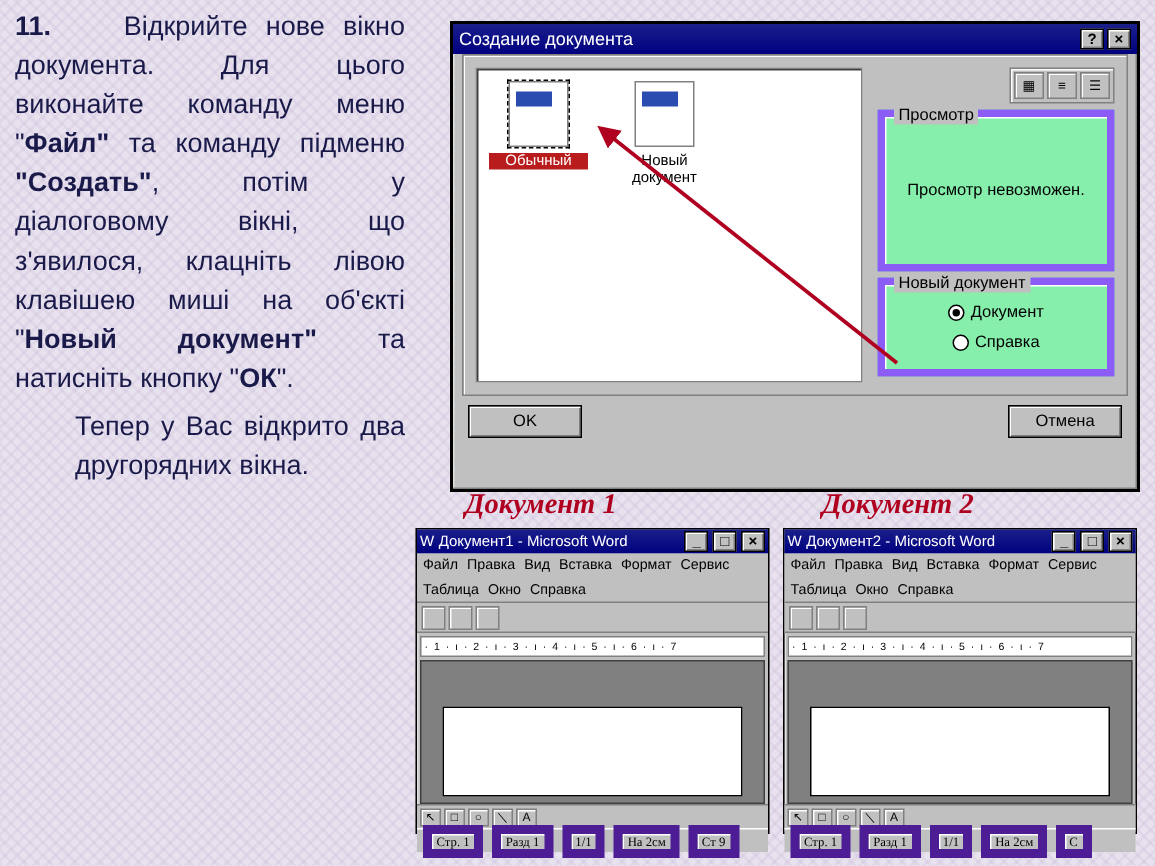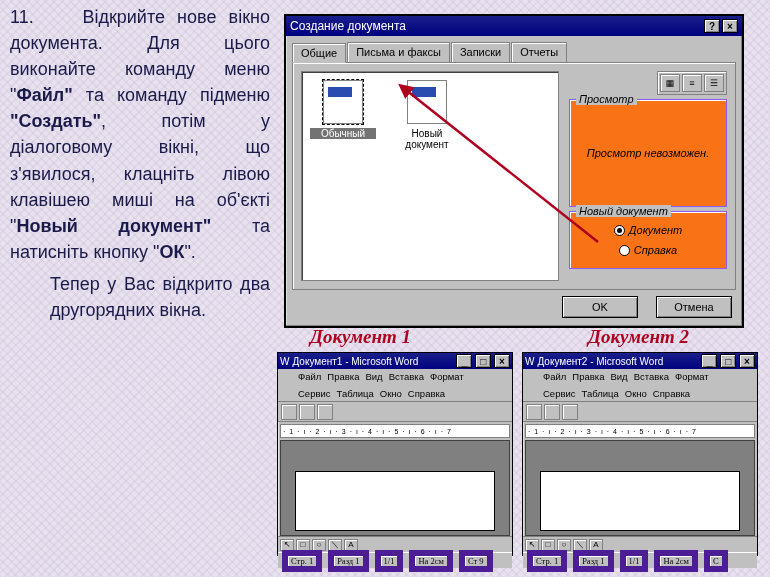--- a/index.html
+++ b/index.html
@@ -9,26 +9,26 @@
     background: #e8e2ee;
     background-image:
       repeating-linear-gradient(45deg, rgba(200,185,215,.25) 0 2px, transparent 2px 6px),
       repeating-linear-gradient(-45deg, rgba(200,185,215,.25) 0 2px, transparent 2px 6px);
     position: relative; overflow: hidden;
   }
   .left-text {
     position: absolute; left: 10px; top: 4px; width: 260px;
     color: #1a1a4a; font-size: 18px; line-height: 1.45;
   }
-  .left-text .num { font-weight: 400; margin-top: 28px; }
+  .left-text .num { font-weight: 700; margin-top: 28px; }
   .left-text .para1 { text-align: justify; margin-bottom: 6px;}
   .left-text strong { font-weight: 700; }
   .left-text .para2 { text-align: justify; margin-left: 40px; }
   .dialog {
-    position: absolute; left: 284px; top: 14px; width: 460px; height: 314px;
+    position: absolute; left: 300px; top: 14px; width: 460px; height: 314px;
     background: #c0c0c0; border: 2px solid #000;
     box-shadow: inset -1px -1px 0 #808080, inset 1px 1px 0 #dfdfdf;
   }
   .titlebar {
     background: linear-gradient(#1a1f8a,#000080);
     color: #fff; height: 20px; display: flex; align-items: center;
     padding: 0 4px; font-size: 12px; justify-content: space-between;
   }
   .titlebar .btns { display: flex; gap: 2px; }
   .winbtn {
@@ -59,47 +59,47 @@
   .template .ticon {
     width: 40px; height: 44px; margin: 0 auto 4px; background: #fff;
     border: 1px solid #808080; position: relative;
   }
   .template .ticon::before {
     content: ""; position: absolute; left: 4px; top: 6px; width: 24px; height: 10px;
     background: #2a4bb0;
   }
   .template.selected .ticon { outline: 1px dashed #000; }
   .template .tlabel { font-size: 10px; line-height: 1.1; color: #000; word-break: break-word;}
-  .template.selected .tlabel { background: #737373; color: #fff; }
+  .template.selected .tlabel { background: #b91c1c; color: #fff; }
   .right-panel { width: 158px; display: flex; flex-direction: column; gap: 4px; }
   .view-btns {
     align-self: flex-end; display: flex; gap: 2px; border: 1px solid #808080;
     box-shadow: inset 1px 1px 0 #fff; padding: 2px;
   }
   .view-btns .vb {
     width: 20px; height: 18px; background: #c0c0c0; border: 1px solid #808080;
     box-shadow: inset 1px 1px 0 #fff; cursor: pointer; font-size: 9px;
     display: flex; align-items: center; justify-content: center;
   }
   .group {
-    border: 1px solid #8b5cf6; box-shadow: inset 1px 1px 0 #fff; padding: 8px 6px;
-    font-size: 11px; position: relative; background: #f97316; font-style: italic;
+    border: 5px solid #8b5cf6; box-shadow: inset 1px 1px 0 #fff; padding: 8px 6px;
+    font-size: 11px; position: relative; background: #86efac;
   }
   .group .legend {
     position: absolute; top: -7px; left: 6px; background: #c0c0c0; padding: 0 3px;
   }
   .preview { height: 108px; display: flex; align-items: center; justify-content: center; text-align: center;}
   .radios { display: flex; gap: 8px; align-items: center; padding: 4px 2px; flex-direction: column;}
   .radio { display: flex; align-items: center; gap: 4px; font-size: 11px; cursor: pointer;}
   .radio .r {
     width: 11px; height: 11px; border: 1px solid #000; border-radius: 50%;
     display: inline-flex; align-items: center; justify-content: center; background: #fff;
   }
   .radio.sel .r::after { content: ""; width: 5px; height: 5px; background: #000; border-radius: 50%; }
-  .dlg-buttons { display: flex; justify-content: flex-end; gap: 18px; padding: 0 10px 8px; }
+  .dlg-buttons { display: flex; justify-content: space-between; gap: 18px; padding: 0 10px 8px; }
   .dlg-btn {
     min-width: 76px; height: 22px; background: #c0c0c0; border: 1px solid #000;
     box-shadow: inset 1px 1px 0 #fff, inset -1px -1px 0 #808080;
     font-size: 11px; cursor: pointer;
   }
   .doclabel {
     position: absolute; color: #b00020; font-style: italic; font-weight: 700;
     font-size: 19px; font-family: 'Times New Roman', serif;
   }
   .arrow { position: absolute; pointer-events: none; }
@@ -107,21 +107,21 @@
     position: absolute; width: 236px; height: 204px; background: #c0c0c0;
     border: 1px solid #000; box-shadow: inset 1px 1px 0 #dfdfdf;
   }
   .wordwin .wtitle {
     height: 16px; background: linear-gradient(#1a1f8a,#000080); color: #fff;
     font-size: 10px; display: flex; align-items: center; justify-content: space-between;
     padding: 0 2px;
   }
   .wordwin .wtitle .ttext { display: flex; align-items: center; gap: 3px; }
   .wordwin .wmenu {
-    font-size: 9.5px; padding: 2px 20px; display: flex; flex-wrap: wrap; gap: 6px;
+    font-size: 9.5px; padding: 2px 4px; display: flex; flex-wrap: wrap; gap: 6px;
     background: #c0c0c0; border-bottom: 1px solid #808080;
   }
   .wordwin .wmenu span { cursor: pointer; }
   .wordwin .toolbar {
     height: 20px; background: #c0c0c0; border-bottom: 1px solid #808080;
     display: flex; align-items: center; padding: 0 3px; gap: 2px;
   }
   .wordwin .toolbar .tb {
     width: 16px; height: 16px; background: #c0c0c0; border: 1px solid #808080;
     box-shadow: inset 1px 1px 0 #fff; cursor: pointer;
@@ -165,26 +165,20 @@
   <p class="para2">Тепер у Вас відкрито два другорядних вікна.</p>
 </div>
 
 <div class="dialog">
   <div class="titlebar">
     <span>Создание документа</span>
     <span class="btns">
       <span class="winbtn">?</span>
       <span class="winbtn">×</span>
     </span>
-  </div>
-  <div class="tabs">
-    <div class="tab active">Общие</div>
-    <div class="tab">Письма и факсы</div>
-    <div class="tab">Записки</div>
-    <div class="tab">Отчеты</div>
   </div>
   <div class="dialog-body">
     <div class="file-area">
       <div class="template selected">
         <div class="ticon"></div>
         <div class="tlabel">Обычный</div>
       </div>
       <div class="template">
         <div class="ticon"></div>
         <div class="tlabel">Новый документ</div>
@@ -224,21 +218,21 @@
 <svg class="arrow" style="left:398px; top:82px;" width="220" height="180">
   <defs>
       <marker id="ah1" markerWidth="10" markerHeight="10" refX="2" refY="3" orient="auto">
     <path d="M0,0 L6,3 L0,6 Z" fill="#b00020"></path>
       </marker>
     </defs>
   <line x1="200" y1="160" x2="8" y2="8" stroke="#b00020" stroke-width="2.5" marker-end="url(#ah1)"></line>
 </svg>
 
 <div class="doclabel" style="left:310px; top:326px;">Документ 1</div>
-<div class="doclabel" style="left:588px; top:326px;">Документ 2</div>
+<div class="doclabel" style="left:548px; top:326px;">Документ 2</div>
 
 <svg class="arrow" style="left:370px; top:348px;" width="20" height="110">
   <defs>
       <marker id="ah2" markerWidth="10" markerHeight="10" refX="3" refY="3" orient="auto">
     <path d="M0,0 L6,3 L0,6 Z" fill="#b00020"></path>
       </marker>
     </defs>
   <line x1="10" y1="4" x2="10" y2="100" stroke="#b00020" stroke-width="2.5" marker-end="url(#ah2)"></line>
 </svg>
 <svg class="arrow" style="left:616px; top:348px;" width="20" height="110">

